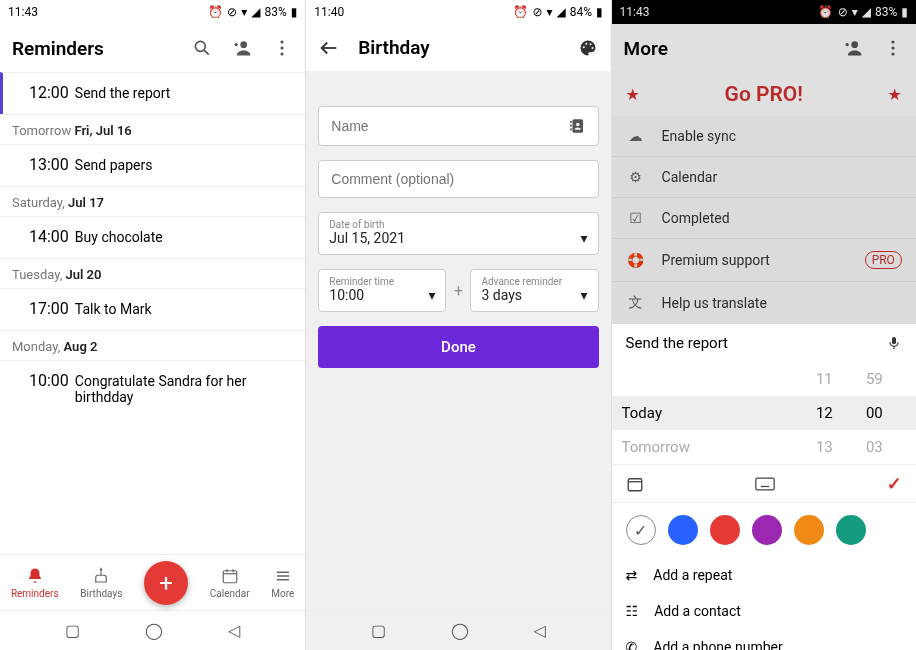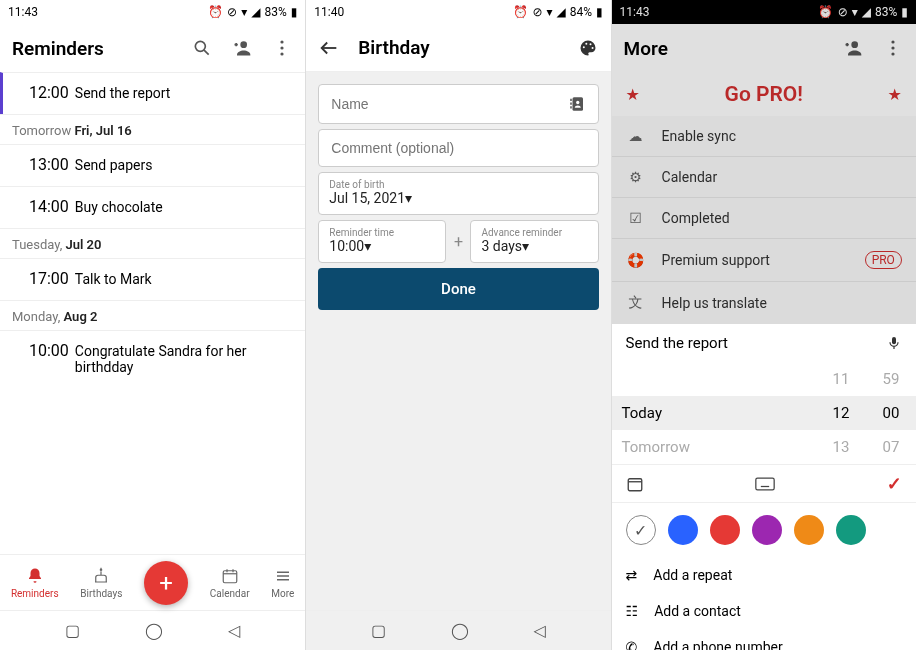--- a/index.html
+++ b/index.html
@@ -36,48 +36,48 @@
   .bnavItem.active { color: #d32f2f; }
   .bnavItem .ic { width: 20px; height: 20px; display:flex;align-items:center;justify-content:center;}
   .fab { width: 44px; height: 44px; border-radius: 50%; background: #e53935; color: #fff; display: flex; align-items: center; justify-content: center; font-size: 24px; box-shadow: 0 2px 6px rgba(0,0,0,.3); }
 
   
   .sysnav { height: 40px; display: flex; align-items: center; justify-content: space-evenly; color: #555; border-top: 1px solid #eee; }
 
   
   .p2 { background: #f0f0f0; }
   .p2 .appbar { background: #fff; border-bottom: 1px solid #eee;}
-  .form { padding: 12px; display: flex; flex-direction: column; gap: 5px; }
+  .form { padding: 12px; display: flex; flex-direction: column; gap: 14px; margin-top: 22px; }
   .field { background: #fff; border: 1px solid #ccc; border-radius: 4px; padding: 10px 12px; font-size: 14px; color: #888; display:flex; align-items:center; justify-content:space-between;}
   .field input { border:none; outline:none; font-size:14px; width:100%; color:#333;}
   .labeledField { background:#fff; border:1px solid #ccc; border-radius:4px; padding:6px 10px 8px; }
   .labeledField .lbl { font-size:10px; color:#888; }
-  .labeledField .val { font-size:14px; color:#222; display:flex; justify-content:flex-start; align-items:center;}
+  .labeledField .val { font-size:14px; color:#222; display:flex; justify-content:space-between; align-items:center;}
   .hpair { display:flex; align-items:stretch; gap:0; }
   .hpair .labeledField { flex:1; }
   .plus { width:24px; display:flex; align-items:center; justify-content:center; color:#888; }
-  .btnDone { background:#0c4a6e; color:#fff; text-align:center; padding:12px; border-radius:4px; font-size:15px; font-weight:500; }
+  .btnDone { background:#6d28d9; color:#fff; text-align:center; padding:12px; border-radius:4px; font-size:15px; font-weight:500; }
 
   
   .p3 .appbar { background:#fff; }
   .p3 .dim { position:relative; }
   .p3 .dim::after { content:""; position:absolute; inset:0; background:rgba(0,0,0,.12); pointer-events:none; }
   .moreBar { display:flex; align-items:center; justify-content:space-between; padding:10px 14px; }
   .moreBar .star { color:#d32f2f; font-size:16px; }
   .proLabel { color:#d32f2f; font-weight:600; font-size:21px;}
   .srow { display:flex; align-items:center; gap:16px; padding:12px 14px; font-size:14px; color:#333; border-bottom:1px solid #e8e8e8; background:#fafafa;}
   .srow .ic { width:20px; color:#666; text-align:center;}
   .proBadge { font-size:12px; color:#d32f2f; border:1px solid #d32f2f; border-radius:10px; padding:1px 6px; margin-left:auto;}
 
   
   .sheet { background:#fff; display:flex; flex-direction:column; flex:1; }
   .sheetHdr { display:flex; align-items:center; justify-content:space-between; padding:10px 14px; font-size:15px;}
   .picker { display:grid; grid-template-columns: 1fr 50px 50px; }
   .pcell { padding:8px 10px; text-align:left; font-size:15px; color:#aaa;}
-  .pnum { text-align:center; color:#aaa; font-size:15px; padding:8px 0;}
+  .pnum { text-align:left; color:#aaa; font-size:15px; padding:8px 0;}
   .picker .sel { background:#eee; color:#000; }
   .toolrow { display:flex; justify-content:space-between; align-items:center; padding:8px 14px; border-top:1px solid #eee; border-bottom:1px solid #eee;}
   .toolrow .chk { color:#d32f2f; font-weight:bold; font-size:18px;}
   .colors { display:flex; gap:12px; padding:12px 14px; }
   .swatch { width:30px; height:30px; border-radius:50%; }
   .swatch.check { border:1.5px solid #888; display:flex; align-items:center; justify-content:center; color:#555;}
   .optrow { display:flex; align-items:center; gap:16px; padding:10px 14px; font-size:14px; }
   svg { display:block; }
 </style>
 </head>
@@ -129,20 +129,21 @@
           <span class="time">12:00</span>
           <span class="txt">Send the report</span>
         </div>
 
     <div class="groupHeader"><span>Tomorrow </span><b>Fri, Jul 16</b></div>
     <div class="item">
           <span class="time">13:00</span>
           <span class="txt">Send papers</span>
         </div>
 
+    <div class="groupHeader"><span>Saturday, </span><b>Jul 17</b></div>
     <div class="item">
           <span class="time">14:00</span>
           <span class="txt">Buy chocolate</span>
         </div>
 
     <div class="groupHeader"><span>Tuesday, </span><b>Jul 20</b></div>
     <div class="item">
           <span class="time">17:00</span>
           <span class="txt">Talk to Mark</span>
         </div>
@@ -360,21 +361,21 @@
     </div>
     <div class="picker">
       <div class="pcell"></div>
       <div class="pnum">11</div>
       <div class="pnum">59</div>
       <div class="pcell sel">Today</div>
       <div class="pnum sel">12</div>
       <div class="pnum sel">00</div>
       <div class="pcell">Tomorrow</div>
       <div class="pnum">13</div>
-      <div class="pnum">07</div>
+      <div class="pnum">03</div>
     </div>
     <div class="toolrow">
       <span>
             <svg width="18" height="18" viewBox="0 0 24 24" fill="none" stroke="#444" stroke-width="1.8">
               <rect x="3" y="5" width="18" height="16" rx="2"></rect>
               <line x1="3" y1="9" x2="21" y2="9"></line>
             </svg>
           </span>
       <span>
             <svg width="20" height="14" viewBox="0 0 24 16" fill="none" stroke="#444" stroke-width="1.5">

